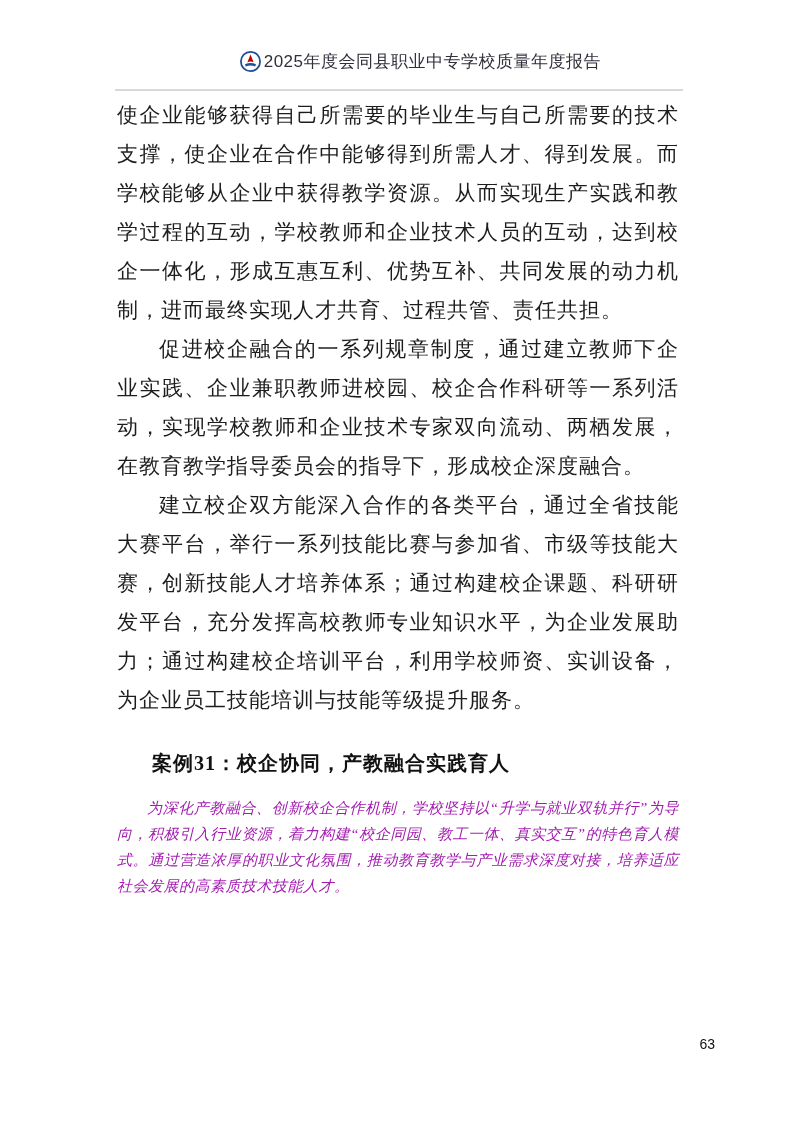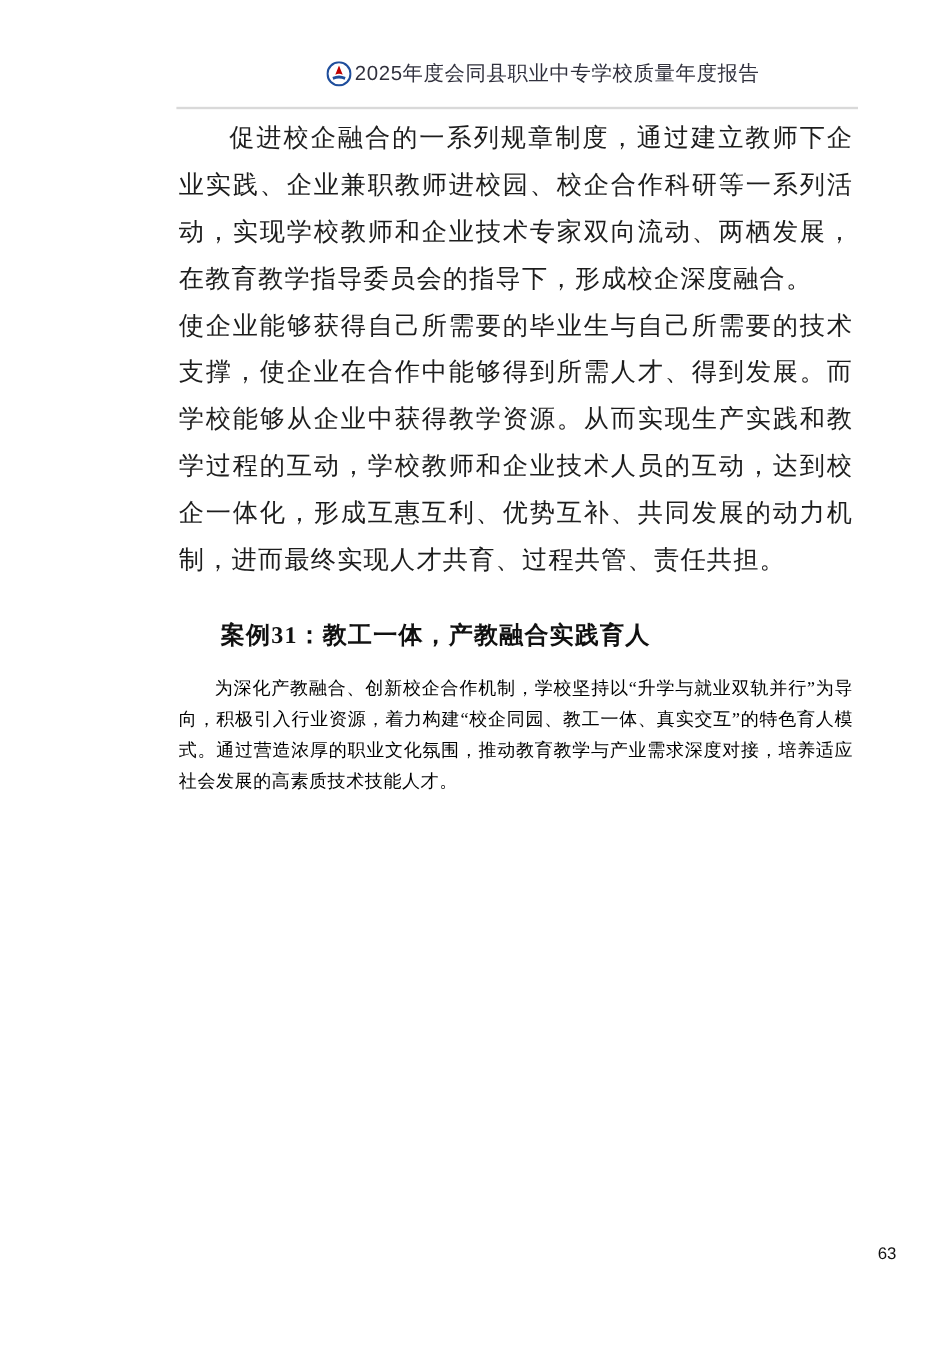--- a/index.html
+++ b/index.html
@@ -7,21 +7,20 @@
     padding: 0;
     background: #ffffff;
   }
   .page {
     position: relative;
     width: 715px;
     height: 1122px;
     background: #ffffff;
     overflow: hidden;
     font-family: "Liberation Serif", "DejaVu Serif", serif;
-    margin-left: 32px;
   }
   .header {
     position: absolute;
     top: 50px;
     left: 117px;
     right: 114px;
     display: flex;
     justify-content: flex-end;
     align-items: center;
     gap: 3px;
@@ -72,21 +71,22 @@
     color: #111111;
     letter-spacing: 1px;
   }
   .case-para {
     margin: 0;
     font-size: 15px;
     line-height: 26px;
     text-align: justify;
     text-indent: 2em;
     letter-spacing: 0.5px;
-    color: #000000;
+    color: #a21caf;
+    font-style: italic;
   }
   .page-footer {
     position: absolute;
     top: 1036px;
     left: 0;
     width: 100%;
     text-align: right;
     font-family: "Liberation Sans", "DejaVu Sans", sans-serif;
     font-size: 14px;
     color: #111111;
@@ -104,23 +104,24 @@
         <path d="M10.5 3.6 L13.6 11.2 Q10.5 9.6 7.4 11.2 Z" fill="#c00000"></path>
         <path d="M5 13.2 Q10.5 10.6 16 13.2 L15.2 15.4 Q10.5 13.4 5.8 15.4 Z" fill="#1f4e9c"></path>
       </svg>
     </span>
     <span class="header-title">2025年度会同县职业中专学校质量年度报告</span>
   </div>
 
   <div class="header-rule"></div>
 
   <div class="content">
+    <p class="body-para">使企业能够获得自己所需要的毕业生与自己所需要的技术支撑，使企业在合作中能够得到所需人才、得到发展。而学校能够从企业中获得教学资源。从而实现生产实践和教学过程的互动，学校教师和企业技术人员的互动，达到校企一体化，形成互惠互利、优势互补、共同发展的动力机制，进而最终实现人才共育、过程共管、责任共担。</p>
     <p class="body-para indent">促进校企融合的一系列规章制度，通过建立教师下企业实践、企业兼职教师进校园、校企合作科研等一系列活动，实现学校教师和企业技术专家双向流动、两栖发展，在教育教学指导委员会的指导下，形成校企深度融合。</p>
-    <p class="body-para">使企业能够获得自己所需要的毕业生与自己所需要的技术支撑，使企业在合作中能够得到所需人才、得到发展。而学校能够从企业中获得教学资源。从而实现生产实践和教学过程的互动，学校教师和企业技术人员的互动，达到校企一体化，形成互惠互利、优势互补、共同发展的动力机制，进而最终实现人才共育、过程共管、责任共担。</p>
+    <p class="body-para indent">建立校企双方能深入合作的各类平台，通过全省技能大赛平台，举行一系列技能比赛与参加省、市级等技能大赛，创新技能人才培养体系；通过构建校企课题、科研研发平台，充分发挥高校教师专业知识水平，为企业发展助力；通过构建校企培训平台，利用学校师资、实训设备，为企业员工技能培训与技能等级提升服务。</p>
 
-    <h3 class="case-heading">案例31：教工一体，产教融合实践育人</h3>
+    <h3 class="case-heading">案例31：校企协同，产教融合实践育人</h3>
 
     <p class="case-para">为深化产教融合、创新校企合作机制，学校坚持以“升学与就业双轨并行”为导向，积极引入行业资源，着力构建“校企同园、教工一体、真实交互”的特色育人模式。通过营造浓厚的职业文化氛围，推动教育教学与产业需求深度对接，培养适应社会发展的高素质技术技能人才。</p>
   </div>
 
   <div class="page-footer">63</div>
 
 </div>
 
 </body></html>

